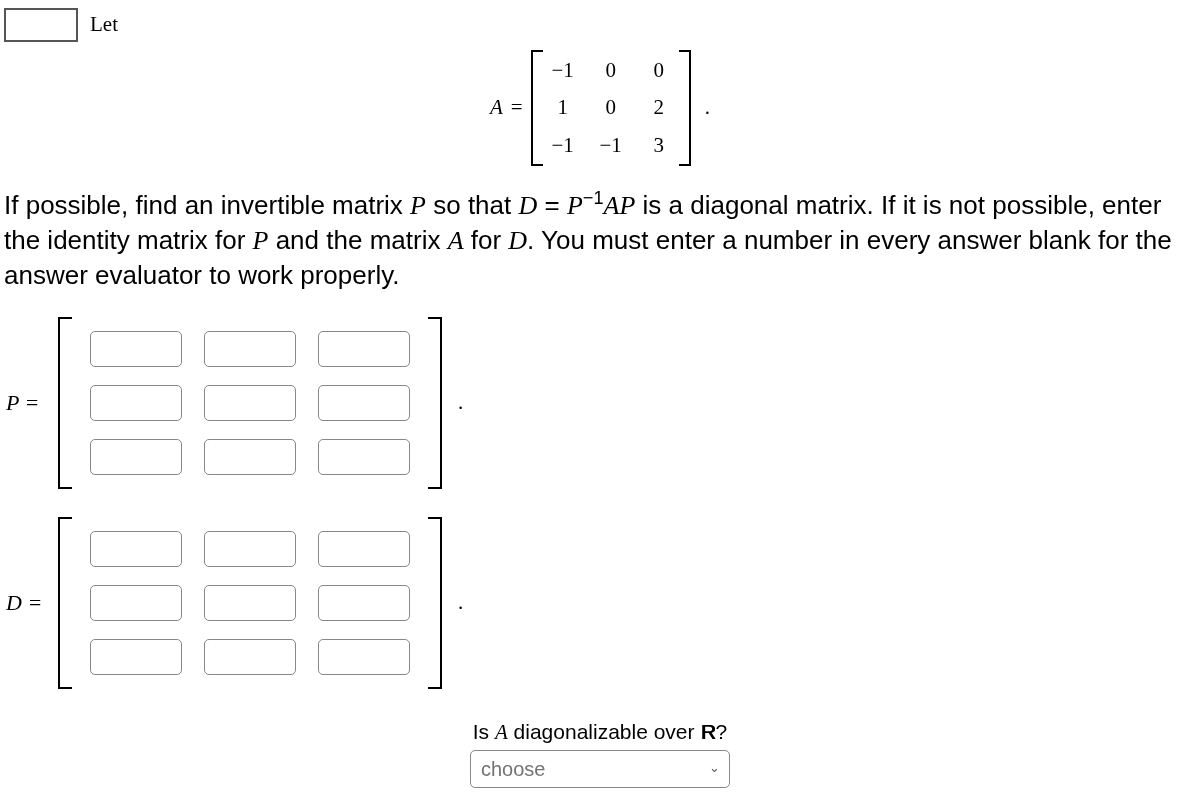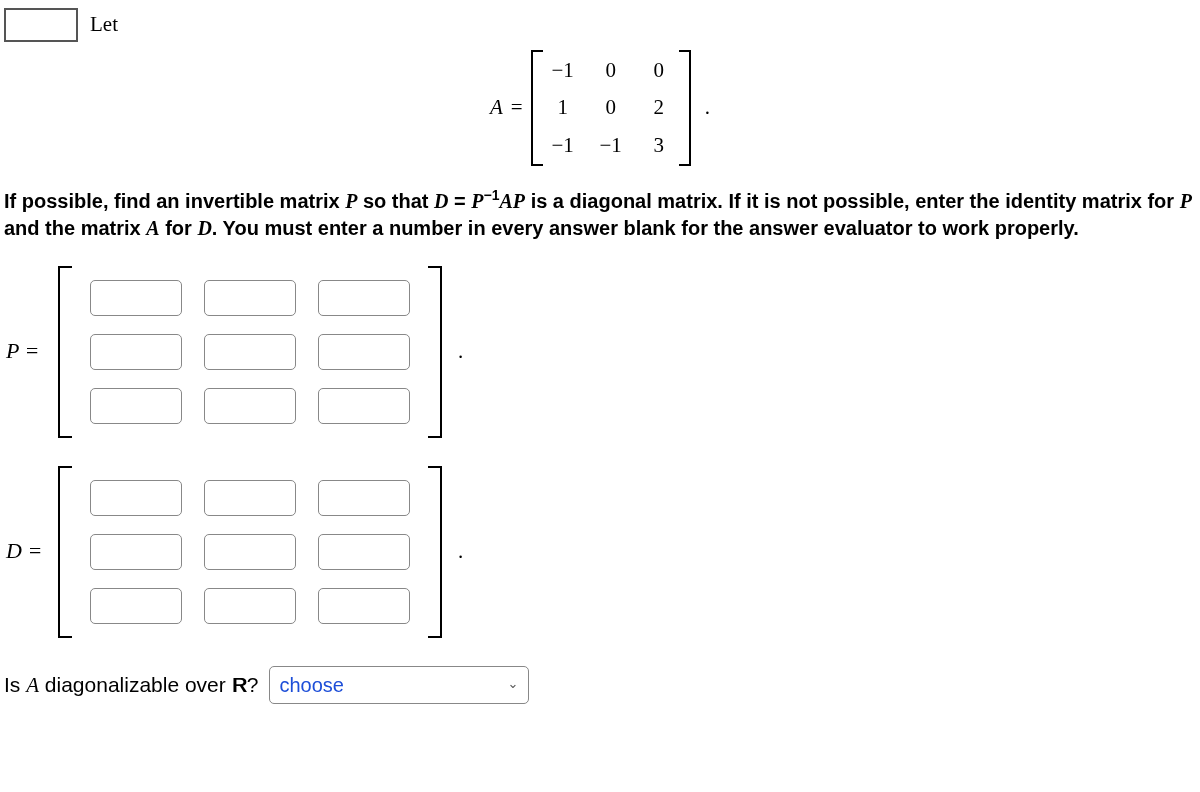--- a/index.html
+++ b/index.html
@@ -50,24 +50,23 @@
     padding: 6px 6px;
     align-items: center;
   }
   .m-cell {
     text-align: center;
     min-width: 28px;
     font-size: 21px;
   }
   .instructions {
     font-family: Arial, Helvetica, sans-serif;
-    font-size: 20px;
+    font-size: 26px;
     margin: 16px 0 24px 0;
     line-height: 1.35;
-    font-weight: bold;
   }
   .instructions .mi { font-style: italic; font-family: Georgia, serif; }
   .ans-row {
     display: flex;
     align-items: center;
     gap: 10px;
     margin-bottom: 28px;
     padding-left: 2px;
   }
   .ans-label {
@@ -95,24 +94,25 @@
     height: 34px;
     border: 1px solid #888;
     border-radius: 5px;
     background: #fff;
     font-size: 18px;
     padding: 0 6px;
   }
   .q-row {
     display: flex;
     align-items: center;
-    gap: 10px;
+    gap: 2px;
     font-family: Arial, Helvetica, sans-serif;
     font-size: 21px;
     flex-wrap: wrap;
+    flex-direction: column;
   }
   .q-row .mi { font-style: italic; font-family: Georgia, serif; }
   .bbR {
     font-family: Arial, sans-serif;
     position: relative;
     display: inline-block;
   }
   .bbR::before {
     content: "R";
     position: absolute;
@@ -124,21 +124,21 @@
     display: inline-block;
   }
   select.choose {
     appearance: none;
     -webkit-appearance: none;
     border: 1px solid #888;
     border-radius: 5px;
     background: #fff;
     font-size: 20px;
     font-family: Arial, sans-serif;
-    color: #1d4ed8;
+    color: #737373;
     padding: 5px 36px 5px 10px;
     width: 260px;
     height: 38px;
   }
   .select-wrap .chev {
     position: absolute;
     right: 10px;
     top: 50%;
     transform: translateY(-55%);
     pointer-events: none;

